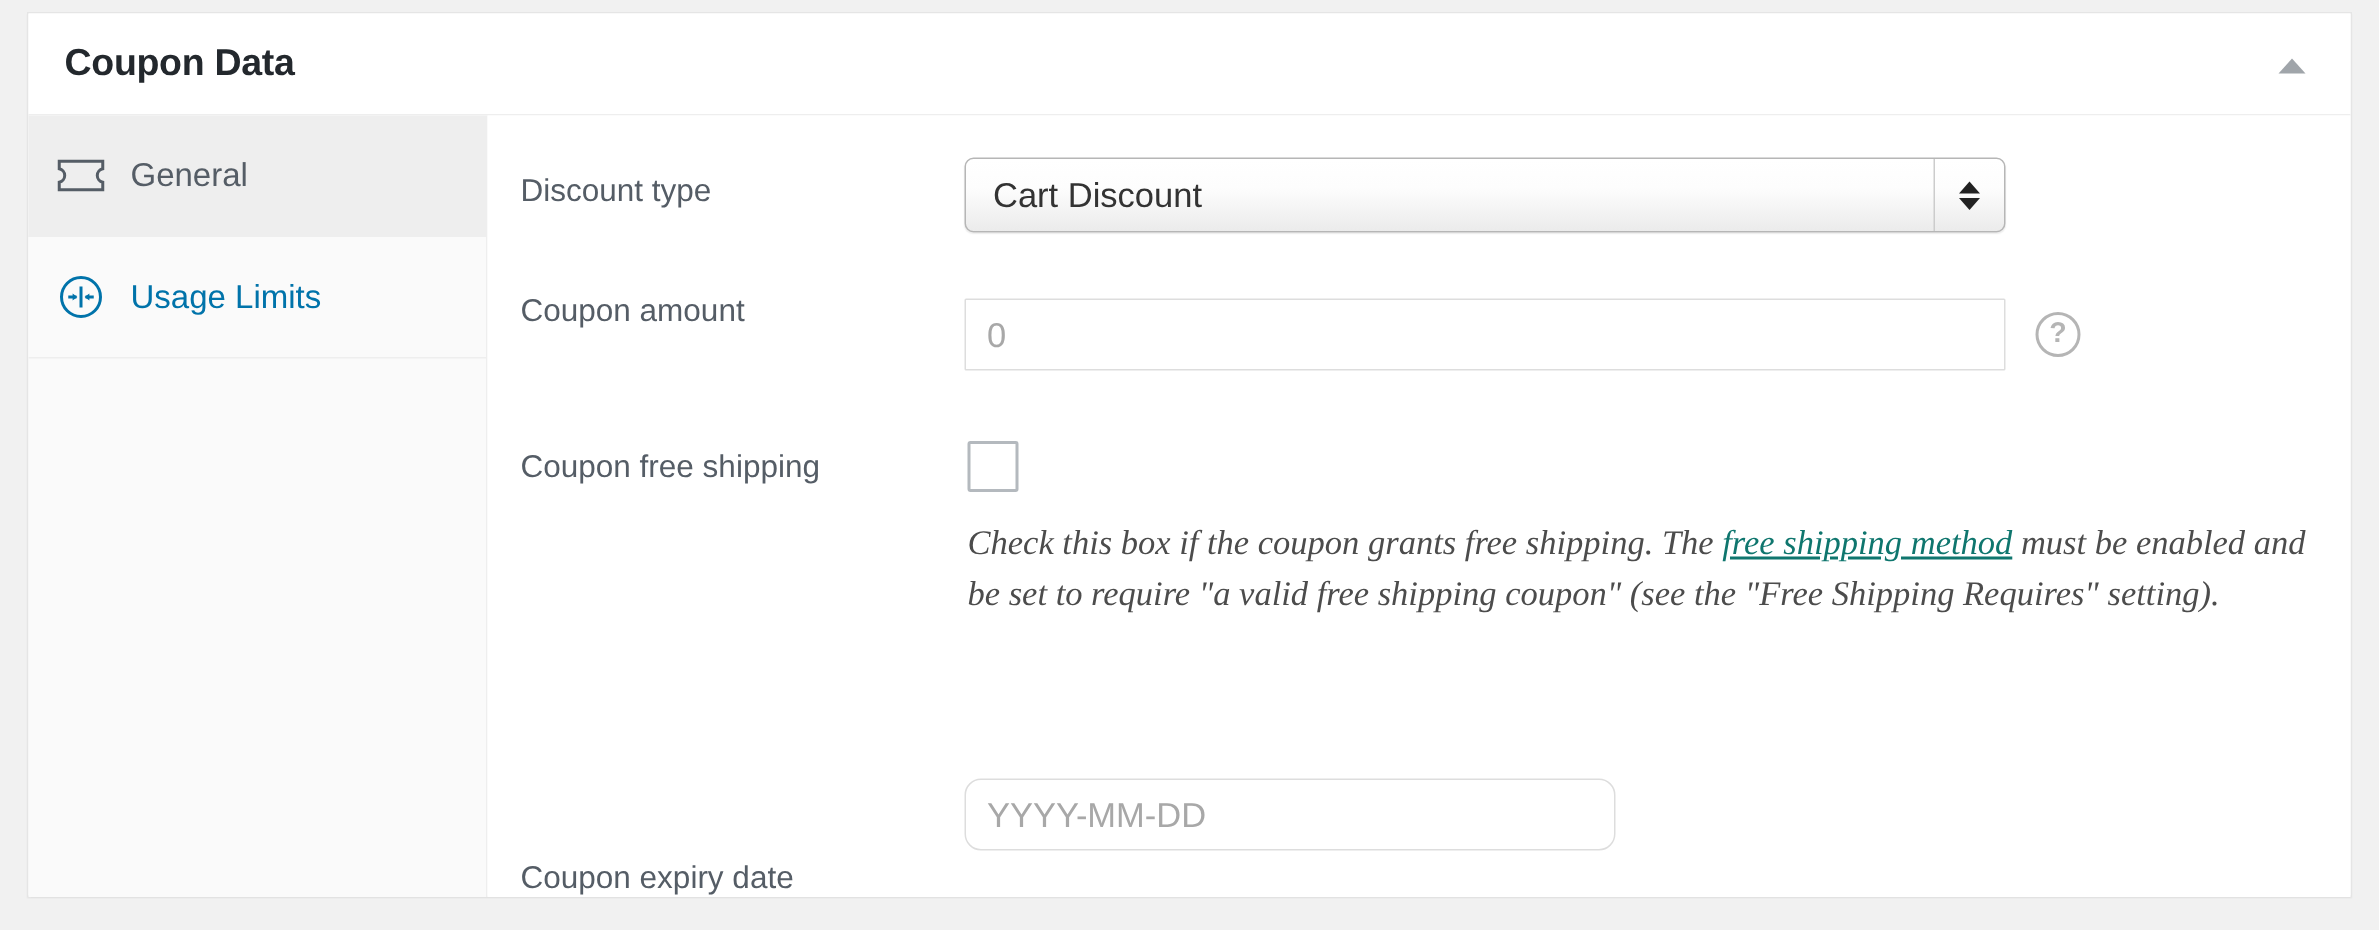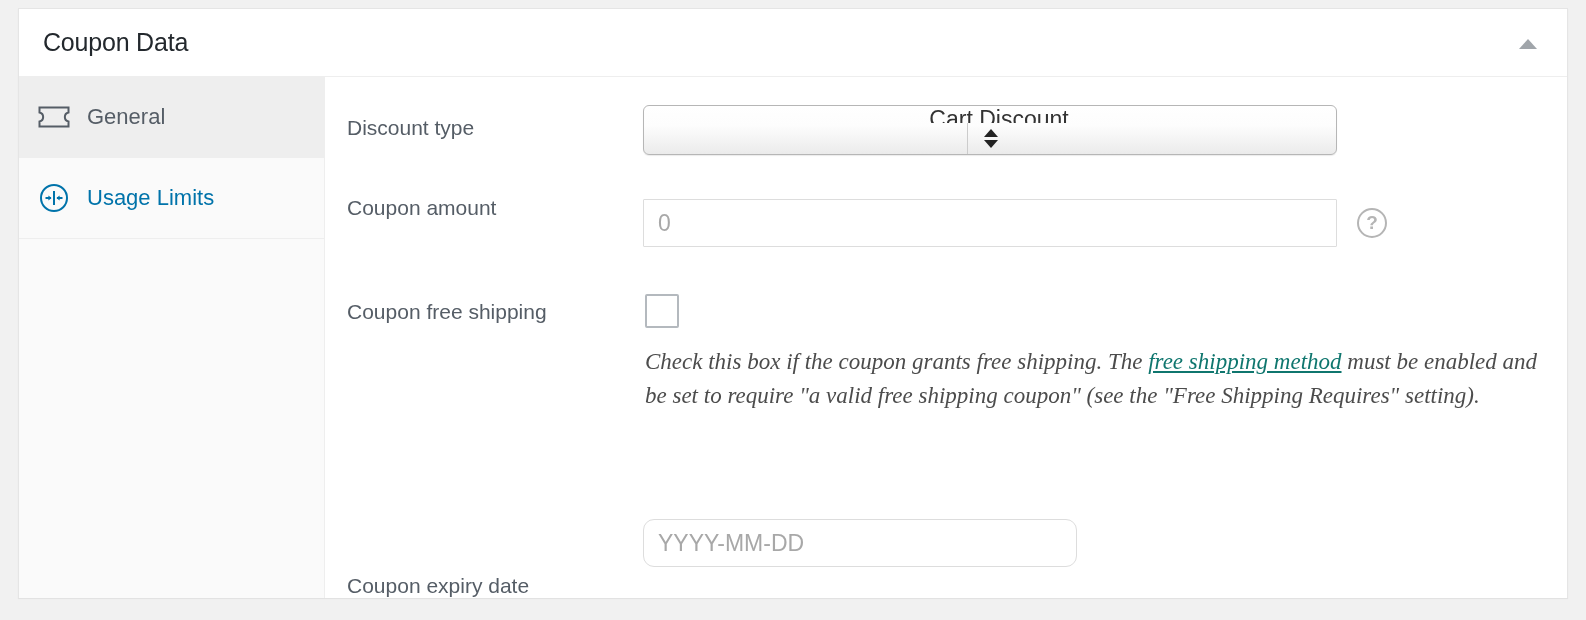--- a/index.html
+++ b/index.html
@@ -29,21 +29,21 @@
     position: relative;
     height: 68px;
     border-bottom: 1px solid #eeeeee;
     background: #ffffff;
   }
   .metabox-title {
     position: absolute;
     left: 24px;
     top: 19px;
     font-size: 25px;
-    font-weight: normal;
+    font-weight: bold;
     color: #23282d;
     letter-spacing: -0.2px;
   }
   .toggle-btn {
     position: absolute;
     right: 22px;
     top: 18px;
     width: 34px;
     height: 34px;
     background: none;
@@ -133,21 +133,20 @@
     left: 318px;
     width: 694px;
     height: 50px;
     border: 1px solid #b6b6b6;
     border-radius: 6px;
     background: linear-gradient(to bottom, #ffffff 0%, #fdfdfd 40%, #ebebeb 100%);
     box-shadow: 0 1px 1px rgba(0,0,0,0.08), inset 0 1px 0 #ffffff;
     display: flex;
     align-items: center;
     cursor: pointer;
-    flex-direction: column;
   }
   .wc-select .sel-value {
     padding-left: 18px;
     font-size: 23px;
     color: #333333;
     flex: 1 1 auto;
     white-space: nowrap;
     overflow: hidden;
   }
   .sel-arrows {

